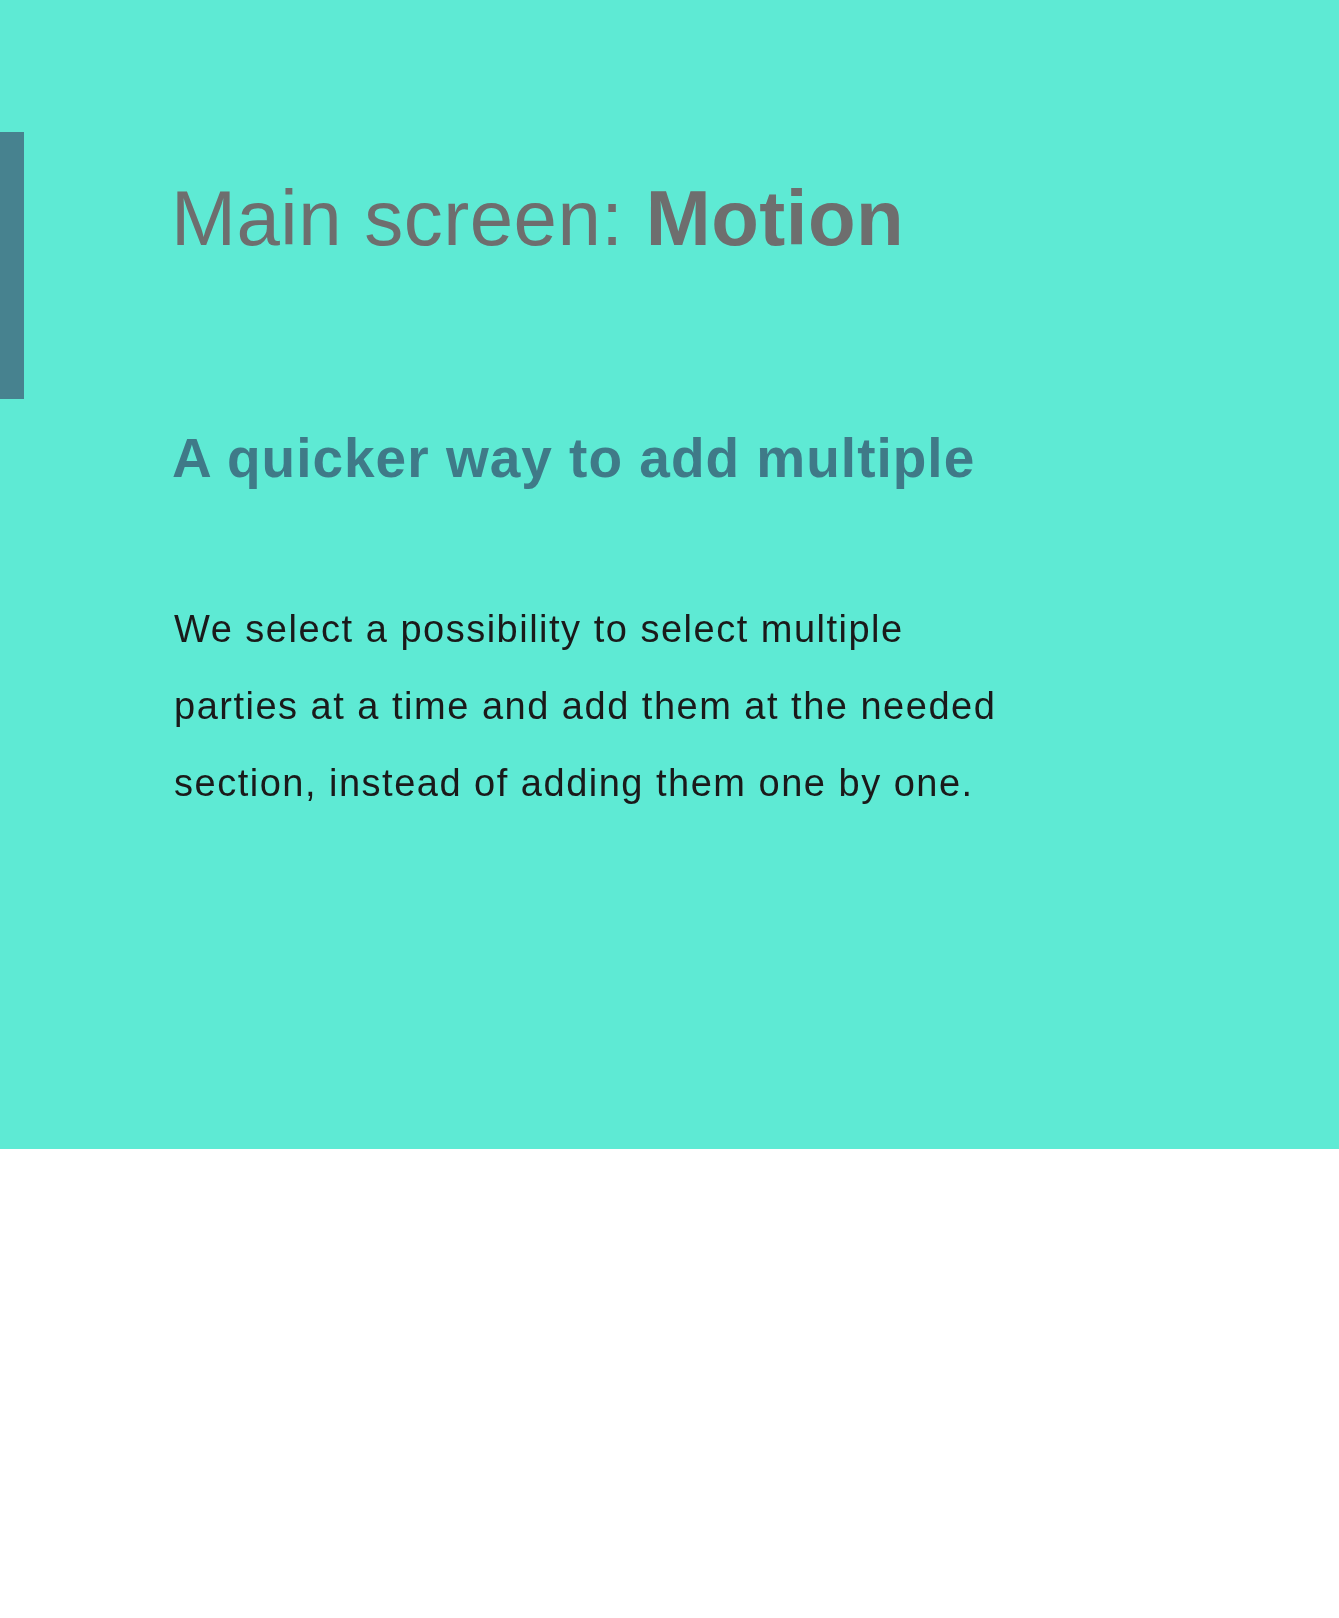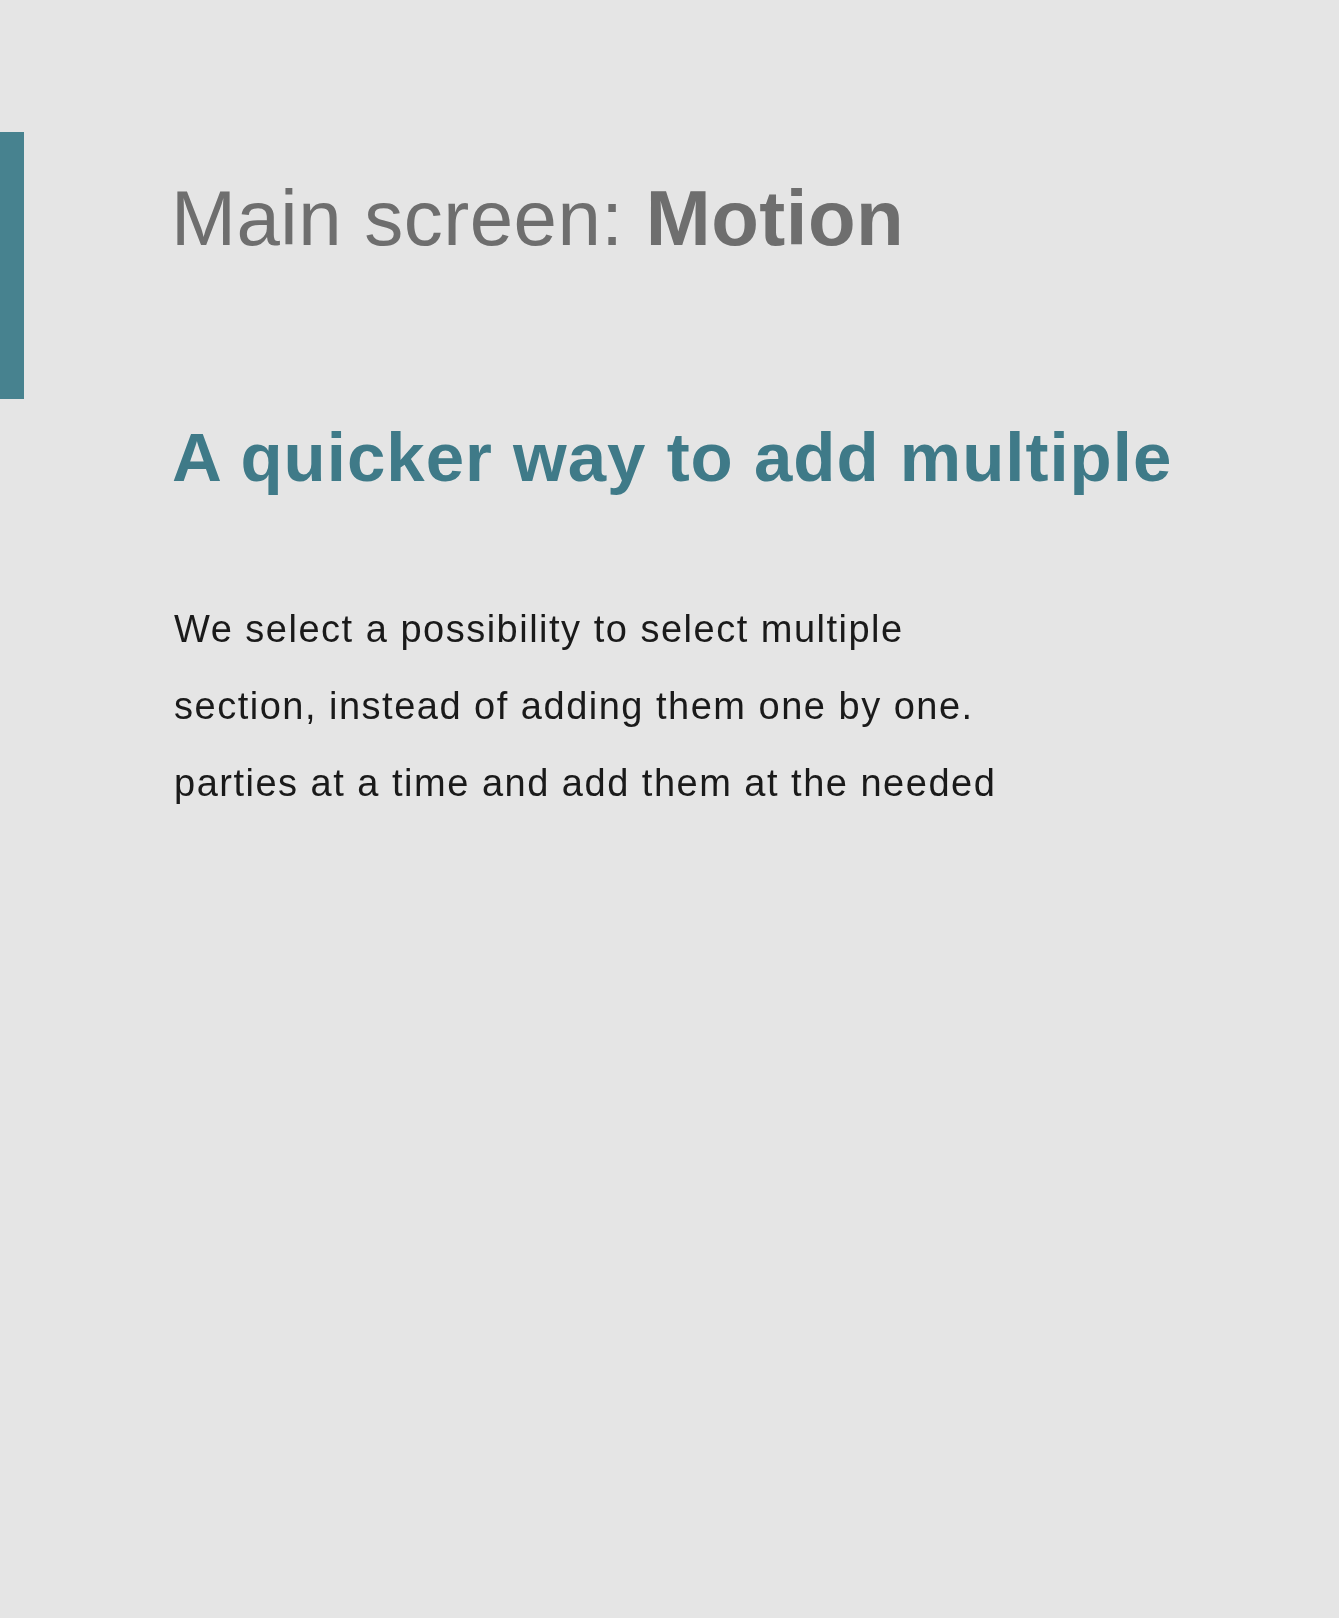--- a/index.html
+++ b/index.html
@@ -3,22 +3,22 @@
 <meta charset="utf-8">
 <style>
   html, body {
     margin: 0;
     padding: 0;
     background: #ffffff;
   }
   .page {
     position: relative;
     width: 1339px;
-    height: 1618px;
-    background: #e5e5e5;
+    height: 1149px;
+    background: #5eead4;
     font-family: "Liberation Sans", sans-serif;
     overflow: hidden;
   }
   .accent-bar {
     position: absolute;
     left: 0;
     top: 132px;
     width: 24px;
     height: 267px;
   }
@@ -34,21 +34,21 @@
     white-space: nowrap;
   }
   .heading .emphasis {
     font-weight: 700;
   }
   .subheading {
     position: absolute;
     left: 172px;
     top: 420px;
     margin: 0;
-    font-size: 69px;
+    font-size: 55px;
     line-height: 76px;
     font-weight: 700;
     letter-spacing: 1px;
   }
   .body-text {
     position: absolute;
     left: 174px;
     top: 591px;
     margin: 0;
     font-size: 38px;
@@ -69,17 +69,17 @@
   <div class="accent-bar" style="background-color: rgb(71, 130, 143);"></div>
 
   <h1 class="heading" style="color: rgb(110, 110, 110);"><span>Main screen: </span><span class="emphasis">Motion</span></h1>
 
   <h2 class="subheading" style="color: rgb(63, 122, 136);">
     <span class="line">A quicker way to add multiple</span>
   </h2>
 
   <p class="body-text" style="color: rgb(26, 26, 26);">
     <span class="line">We select a possibility to select multiple</span>
+    <span class="line">parties at a time and add them at the needed</span>
     <span class="line">section, instead of adding them one by one.</span>
-    <span class="line">parties at a time and add them at the needed</span>
   </p>
 
 </div>
 
 </body></html>

